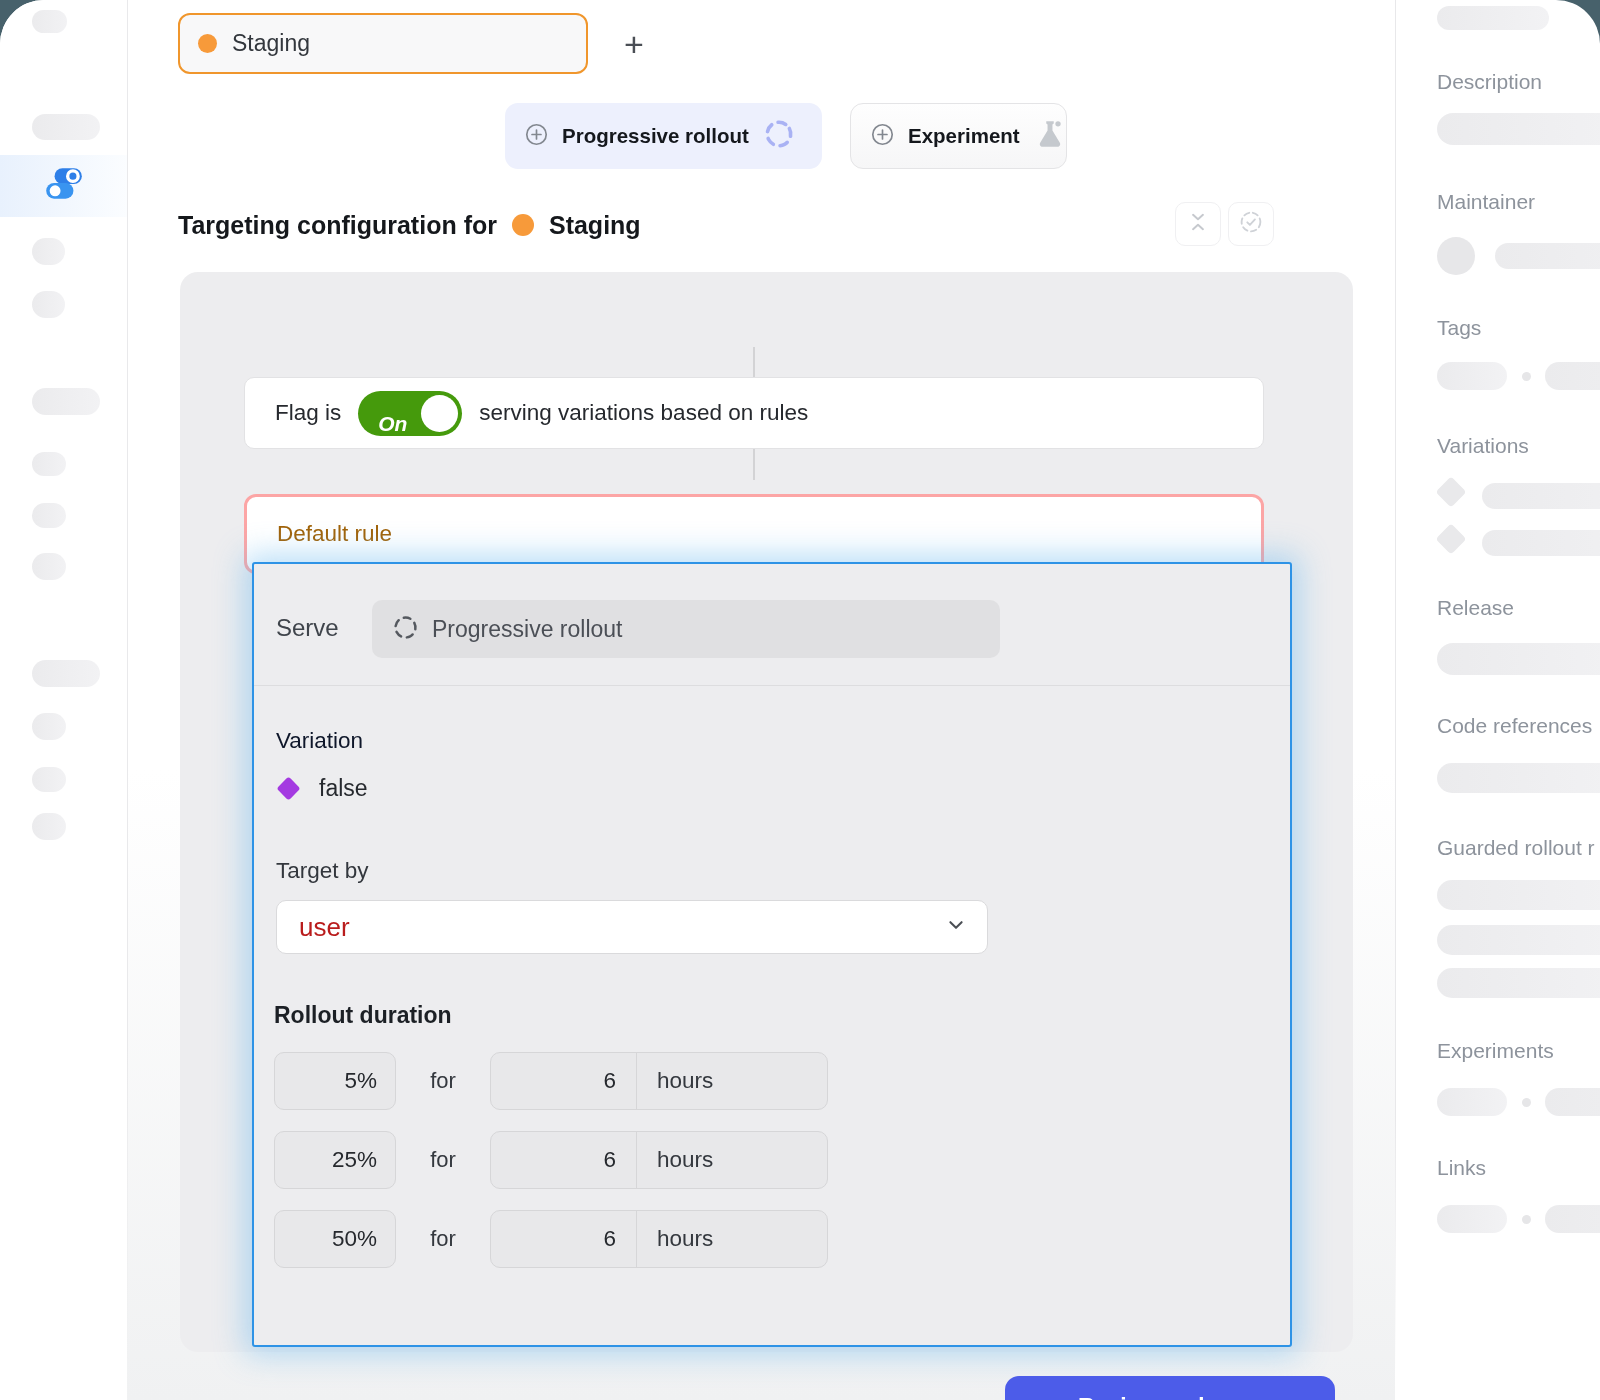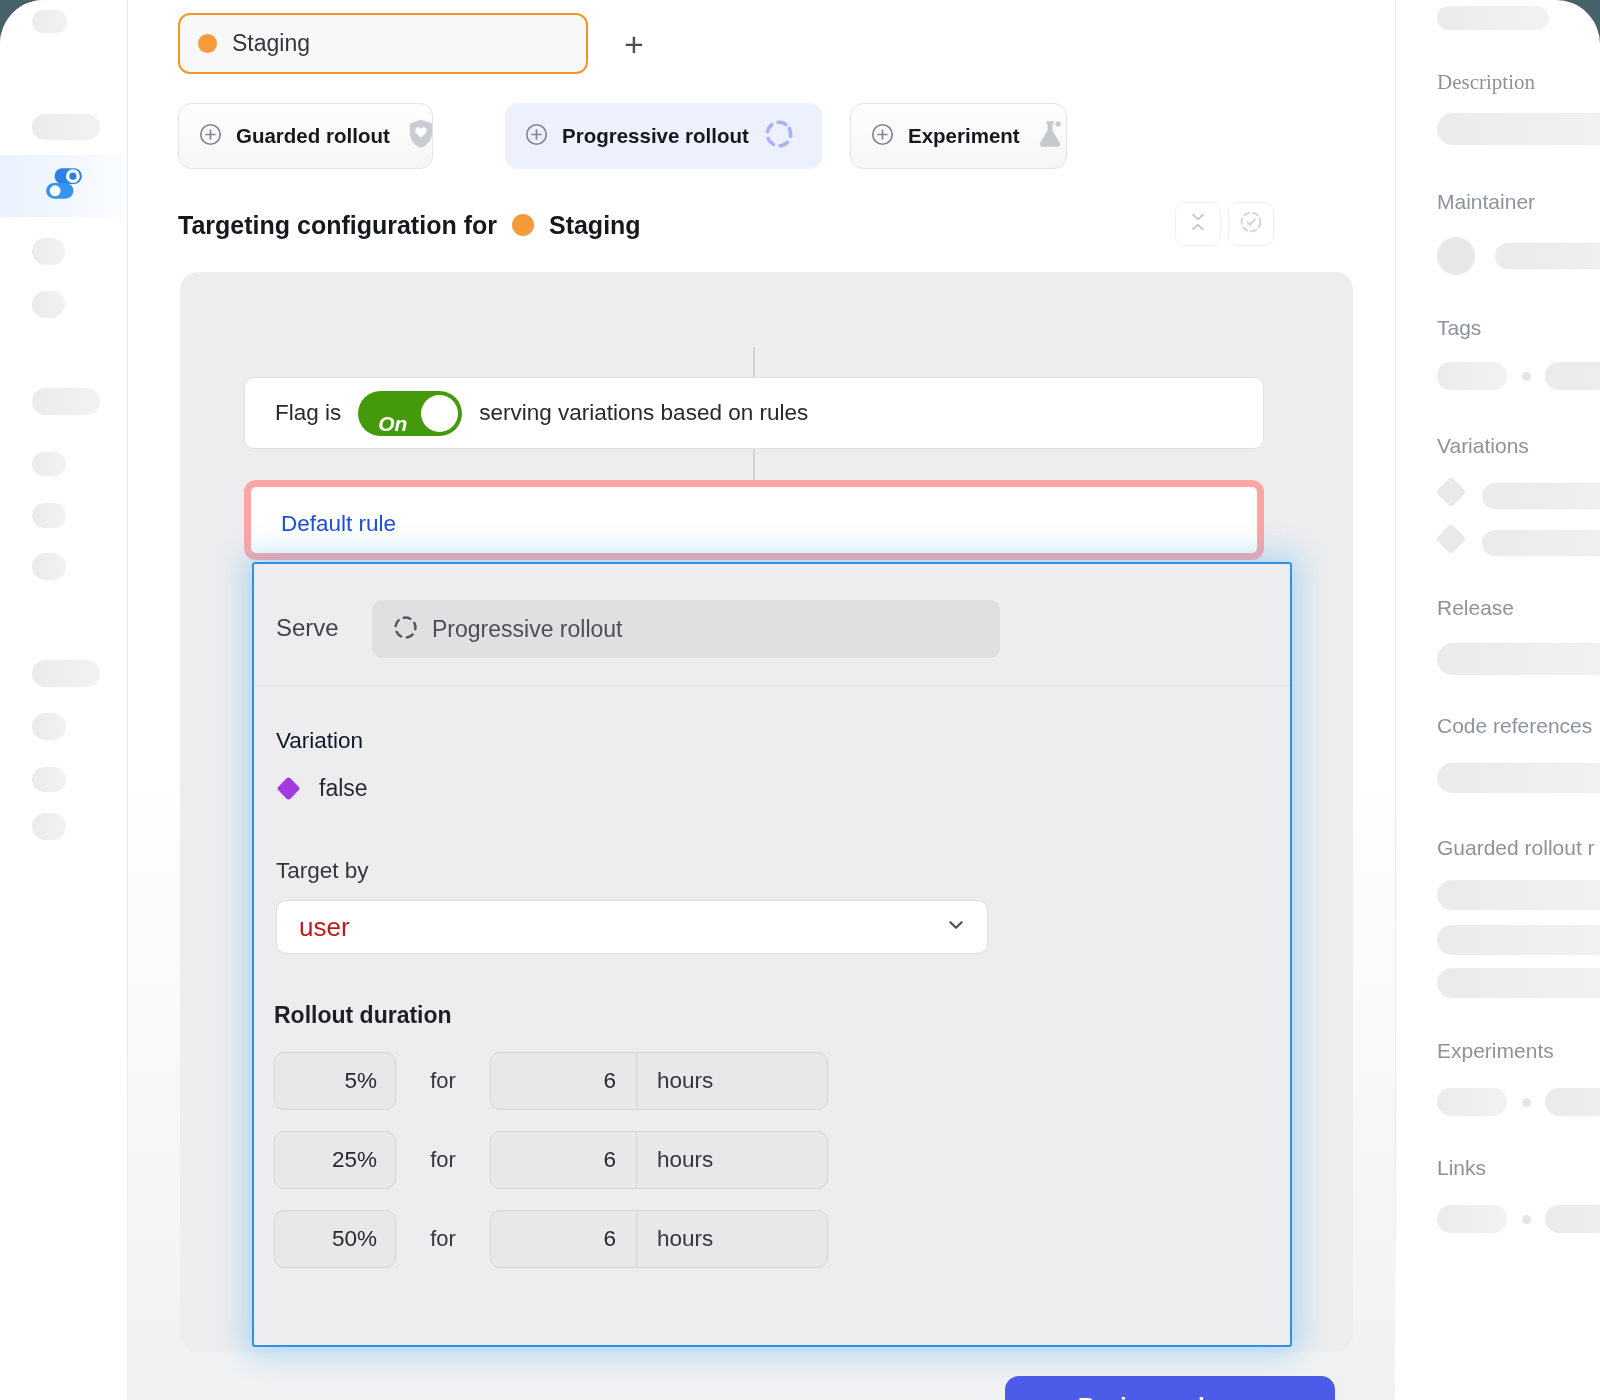--- a/index.html
+++ b/index.html
@@ -33,21 +33,21 @@
   
   .main-card{position:absolute;left:180px;top:272px;width:1173px;height:1080px;background:#ededef;border-radius:18px;}
   .all-traffic{position:absolute;left:180px;top:301px;width:1173px;text-align:center;font-size:27px;font-weight:700;color:#70767f;}
   .conn{position:absolute;left:753px;width:2px;background:#d3d3d5;}
   .conn1{top:347px;height:30px;} .conn2{top:449px;height:31px;}
   .flag-card{position:absolute;left:244px;top:377px;width:1020px;height:72px;background:#fff;border:1px solid #e2e2e4;border-radius:10px;box-sizing:border-box;display:flex;align-items:center;gap:17px;padding:0 30px;}
   .flag-text{font-size:22.5px;color:#26292e;}
   .toggle{width:104px;height:45px;border-radius:23px;background:var(--green,#459a0c);position:relative;display:flex;align-items:flex-end;cursor:pointer;font-style:italic;}
   .toggle-label{color:#fff;font-size:21px;font-weight:700;margin-left:20px;}
   .toggle-knob{position:absolute;right:4px;top:4px;width:37px;height:37px;border-radius:50%;background:#fff;}
-  .default-card{position:absolute;left:244px;top:480px;width:1020px;height:80px;background:#fff;border:7px solid #fca5a5;border-radius:12px;box-sizing:border-box;padding:24px 0 0 30px;font-size:22.5px;color:#1d4ed8;}
+  .default-card{position:absolute;left:244px;top:494px;width:1020px;height:80px;background:#fff;border:3px solid #fca5a5;border-radius:12px;box-sizing:border-box;padding:24px 0 0 30px;font-size:22.5px;color:#a16207;}
   
   .editor{position:absolute;left:252px;top:562px;width:1040px;height:785px;background:#ededef;border:2px solid var(--blue,#2e93e6);border-radius:3px;box-sizing:border-box;box-shadow:0 0 30px 8px rgba(105,185,240,0.45);}
   .ed-abs{position:absolute;}
   .serve-label{left:276px;top:614px;font-size:24px;color:#3f444b;text-align:right;}
   .serve-pill{left:372px;top:600px;width:628px;height:58px;background:#e0e0e2;border-radius:10px;display:flex;align-items:center;gap:13px;padding:0 20px;box-sizing:border-box;}
   .serve-text{font-size:23px;color:#4b4f56;}
   .ed-divider{left:254px;top:685px;width:1036px;height:1px;background:#dddddf;}
   .variation-label{left:276px;top:728px;font-size:22.5px;color:#0f172a;}
   .diamond{width:17px;height:17px;border-radius:3px;transform:rotate(45deg);background:var(--purple,#a43ae1);}
   .false-row{left:280px;top:775px;display:flex;align-items:center;gap:22px;}
@@ -104,35 +104,20 @@
       <div class="sk" style="left:32px;top:813px;width:34px;height:27px;"></div>
     </div>
     <div class="sidebar-border"></div>
 
     <div class="env-tab">
       <span class="dot env-dot"></span>
       <span class="env-label">Staging</span>
     </div>
     <div class="add-env">+</div>
 
-    <div class="chip chip-plain chip-guarded">
-      <span>
-        <svg width="23" height="23" viewBox="0 0 22 22">
-            <circle cx="11" cy="11" r="9.3" fill="none" stroke="#82878f" stroke-width="1.6"></circle>
-            <path d="M11 6.7v8.6M6.7 11h8.6" stroke="#82878f" stroke-width="1.6" stroke-linecap="round"></path>
-          </svg>
-      </span>
-      <span class="chip-label">Guarded rollout</span>
-      <span>
-        <svg width="34" height="34" viewBox="0 0 32 32">
-            <path d="M16 2.5l10.5 3.7V15c0 6.8-4.7 11.5-10.5 14C10.2 26.5 5.5 21.8 5.5 15V6.2L16 2.5z" fill="#c9cdd2"></path>
-            <path d="M16 11.2c1-1.7 3.5-2 4.7-.6 1.1 1.3 1 3.2-.2 4.5L16 19.7l-4.5-4.6c-1.2-1.3-1.3-3.2-.2-4.5 1.2-1.4 3.7-1.1 4.7.6z" fill="#fff"></path>
-          </svg>
-      </span>
-    </div>
     <div class="chip chip-progressive">
       <span>
         <svg width="23" height="23" viewBox="0 0 22 22">
             <circle cx="11" cy="11" r="9.3" fill="none" stroke="#82878f" stroke-width="1.6"></circle>
             <path d="M11 6.7v8.6M6.7 11h8.6" stroke="#82878f" stroke-width="1.6" stroke-linecap="round"></path>
           </svg>
       </span>
       <span class="chip-label">Progressive rollout</span>
       <span>
         <svg width="32" height="32" viewBox="0 0 30 30">
@@ -251,21 +236,21 @@
         <div class="duo-unit">hours</div>
       </div>
     </div>
 
     <div class="primary-btn">Review and save</div>
 
     <div class="rp-border"></div>
     <div>
       <div class="sk" style="left:1437px;top:6px;width:112px;height:24px;"></div>
 
-      <div class="rp-label" style="top:70px;font-family:Liberation Serif, serif;">Description</div>
+      <div class="rp-label" style="top:70px;">Description</div>
       <div class="sk" style="left:1437px;top:113px;width:200px;height:32px;"></div>
 
       <div class="rp-label" style="top:190px;">Maintainer</div>
       <div class="rp-avatar"></div>
       <div class="sk" style="left:1495px;top:243px;width:200px;height:26px;"></div>
 
       <div class="rp-label" style="top:316px;">Tags</div>
       <div class="sk" style="left:1437px;top:362px;width:70px;height:28px;"></div>
       <div class="rp-dot" style="left:1522px;top:372px;"></div>
       <div class="sk" style="left:1545px;top:362px;width:200px;height:28px;"></div>

